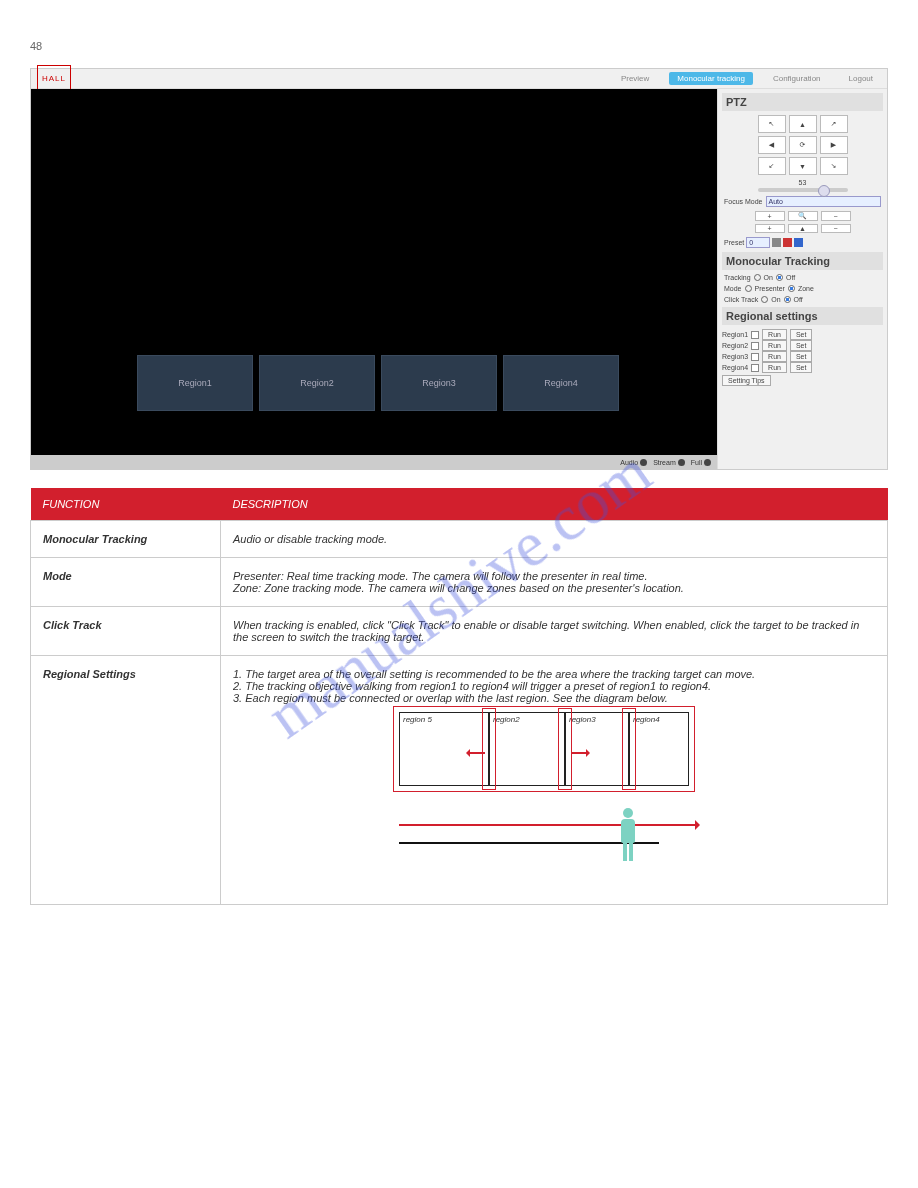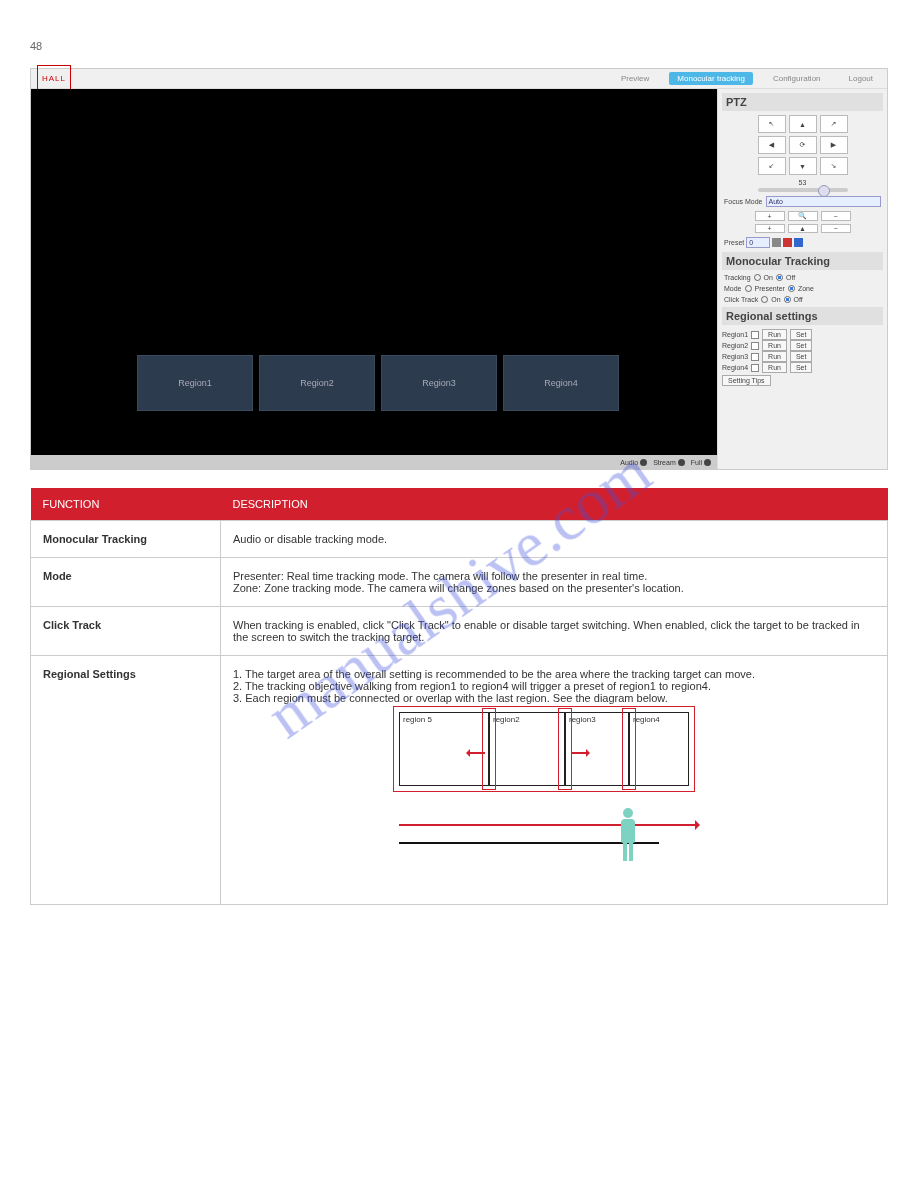--- a/index.html
+++ b/index.html
@@ -39,21 +39,21 @@
   .preset-row { display: flex; align-items: center; gap: 2px; padding: 0 2px; }
   .pico { width: 9px; height: 9px; }
   .pico.blue { background: #36c; } .pico.red { background: #c33; } .pico.edit { background: #888; }
   .radio { width: 7px; height: 7px; border: 1px solid #666; border-radius: 50%; display: inline-block; }
   .radio.on { background: radial-gradient(circle, #3a7de0 45%, #fff 50%); }
   .reg-row { display: flex; align-items: center; gap: 3px; }
   .ckbox { width: 8px; height: 8px; border: 1px solid #888; background: #fff; }
   .minibtn { border: 1px solid #aaa; background: #f7f7f7; padding: 1px 5px; font-size: 7px; cursor: pointer; }
 
   
-  table.spec { width: 100%; border-collapse: collapse; margin-top: 6px; font-size: 11px; }
+  table.spec { width: 100%; border-collapse: collapse; margin-top: 6px; font-size: 11px; font-style: italic; }
   table.spec th { background: #d21f2d; color: #fff; text-align: left; padding: 10px 12px; font-weight: normal; }
   table.spec td { border: 1px solid #ccc; padding: 12px; vertical-align: top; }
   table.spec td.k { width: 190px; font-weight: bold; }
 
   
   .diagram { position: relative; width: 310px; height: 180px; margin: 8px auto 0; }
   .dbox { position: absolute; top: 0; height: 74px; border: 1px solid #222; font-size: 8px; padding: 2px 3px; }
   .db1 { left: 0; width: 90px; }
   .db2 { left: 90px; width: 76px; }
   .db3 { left: 166px; width: 64px; }

